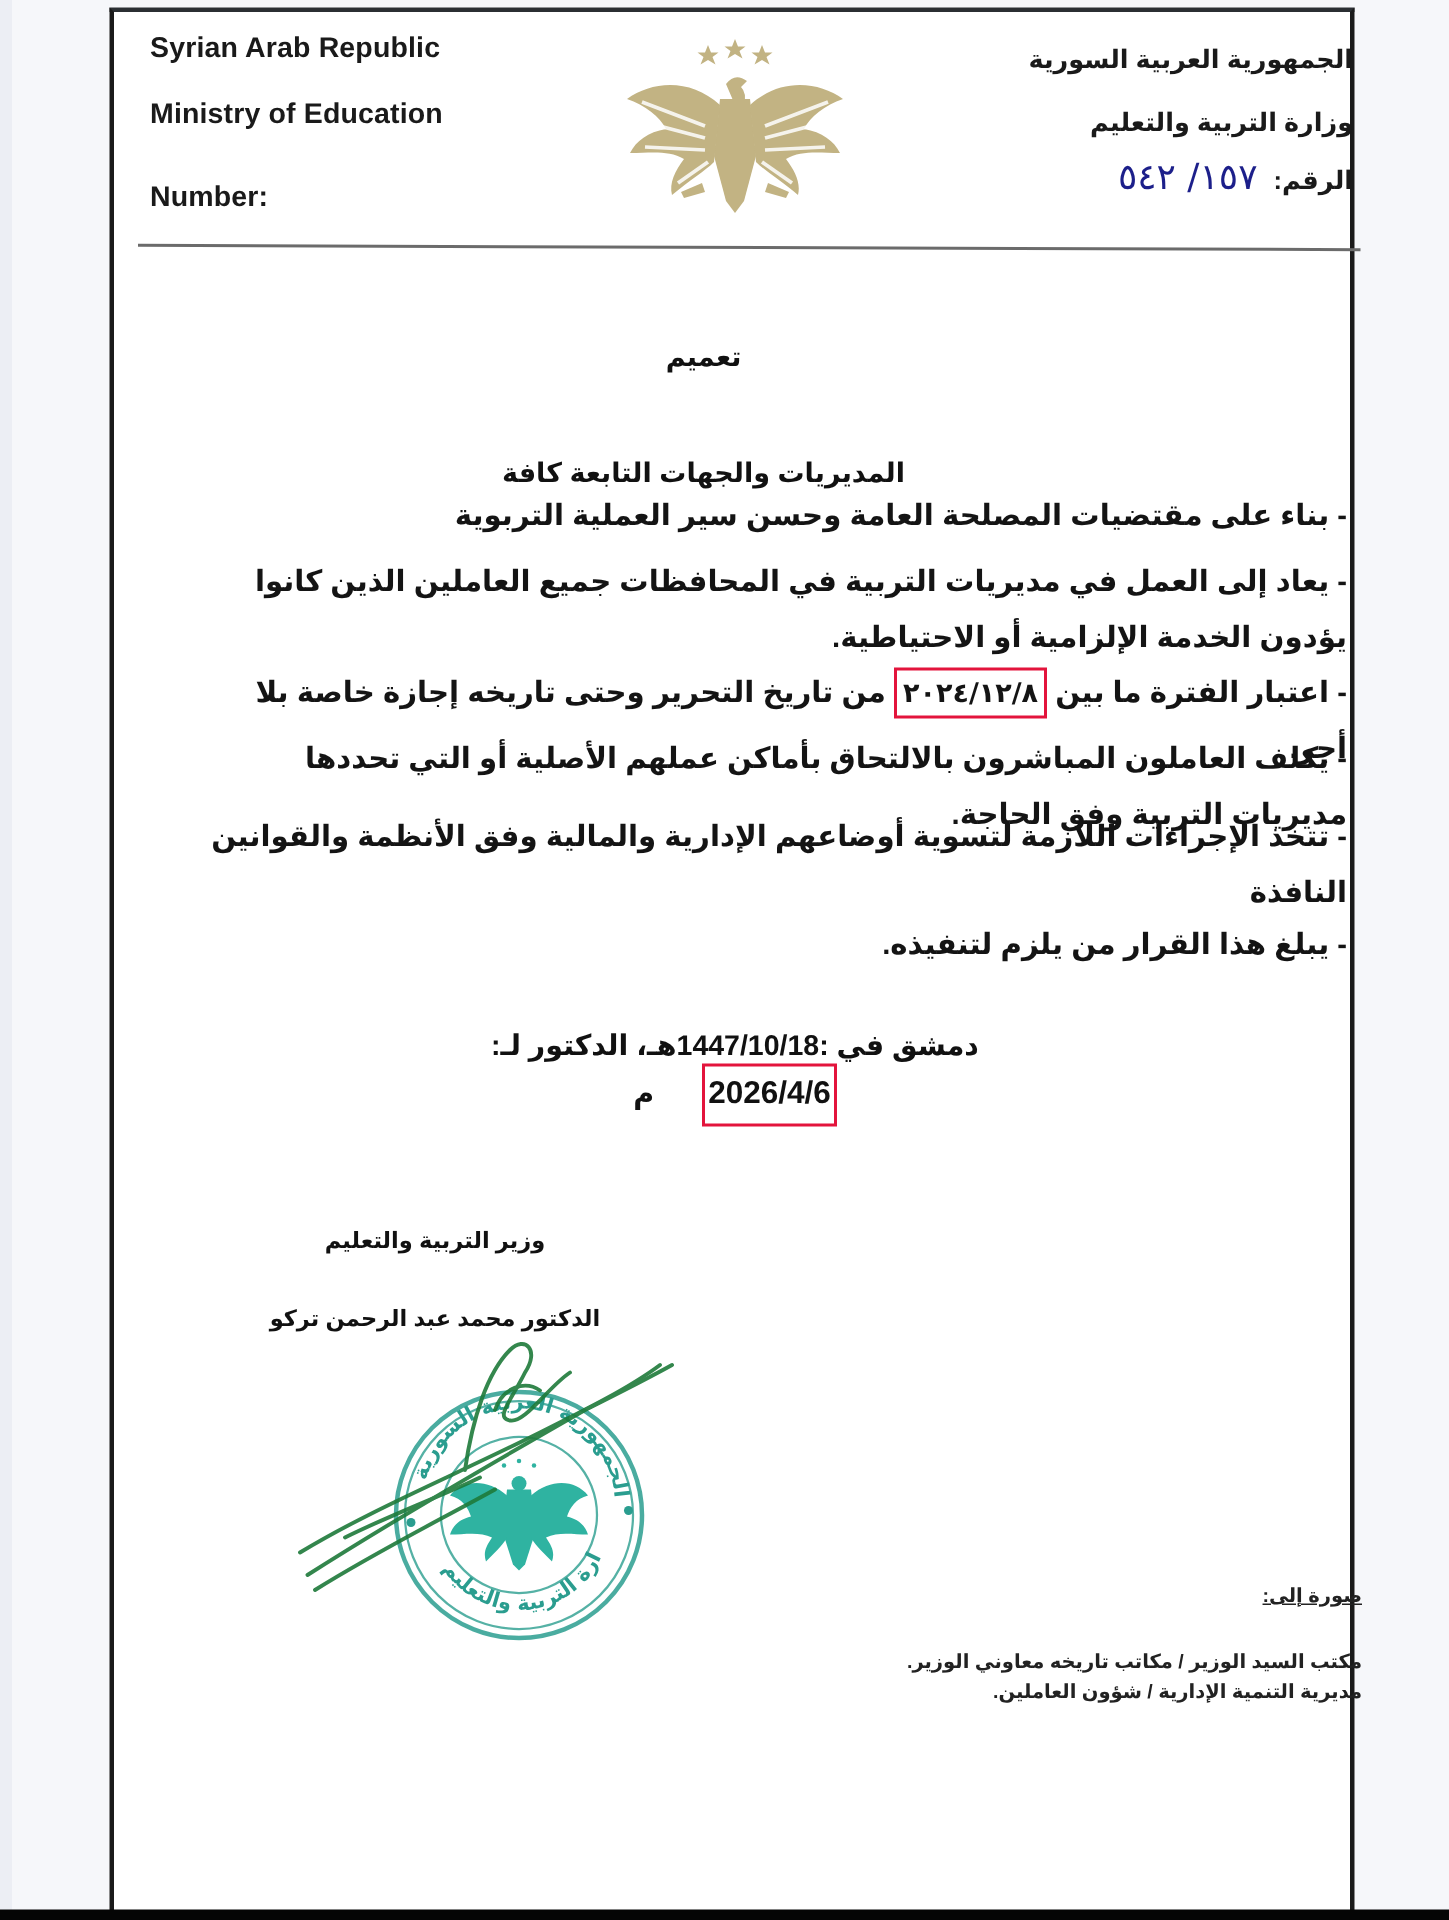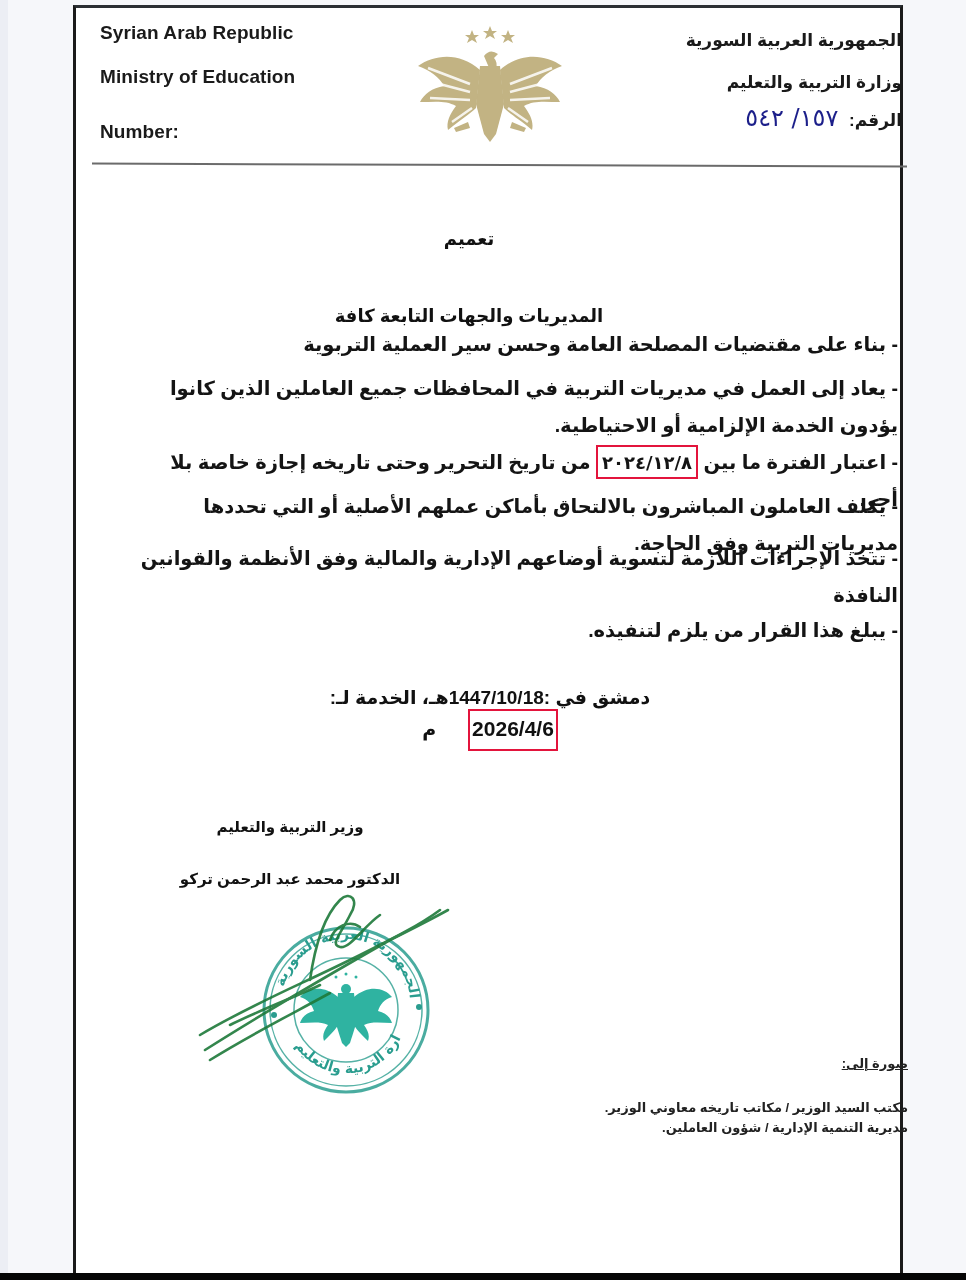--- a/index.html
+++ b/index.html
@@ -205,21 +205,21 @@
 <div class="para" style="top:444px;">
   <span>- اعتبار الفترة ما بين</span>
   <span class="hl-box">٢٠٢٤/١٢/٨</span>
   <span>من تاريخ التحرير وحتى تاريخه إجازة خاصة بلا أجر.</span>
 </div>
 <div class="para" style="top:488px;">- يكلف العاملون المباشرون بالالتحاق بأماكن عملهم الأصلية أو التي تحددها مديريات التربية وفق الحاجة.</div>
 <div class="para" style="top:540px;">- تتخذ الإجراءات اللازمة لتسوية أوضاعهم الإدارية والمالية وفق الأنظمة والقوانين النافذة</div>
 <div class="para" style="top:612px;">- يبلغ هذا القرار من يلزم لتنفيذه.</div>
 
 <div class="date-line">
-  <span>دمشق في :</span><span>1447/10/18</span><span>هـ، الخدمة لـ:</span><span class="date-box">2026/4/6</span><span>م</span>
+  <span>دمشق في :</span><span>1447/10/18</span><span>هـ، الدكتور لـ:</span><span class="date-box">2026/4/6</span><span>م</span>
 </div>
 
 <div class="sign-block" style="top:818px;">وزير التربية والتعليم</div>
 <div class="sign-block" style="top:858px;margin-top:12px;">الدكتور محمد عبد الرحمن تركو</div>
 
 <svg class="stamp" viewBox="0 0 270 215">
   <defs>
     <path id="ringTop" d="M92,118 A64,64 0 0 1 220,118"></path>
     <path id="ringBottom" d="M100,150 A60,60 0 0 0 212,150"></path>
   </defs>

